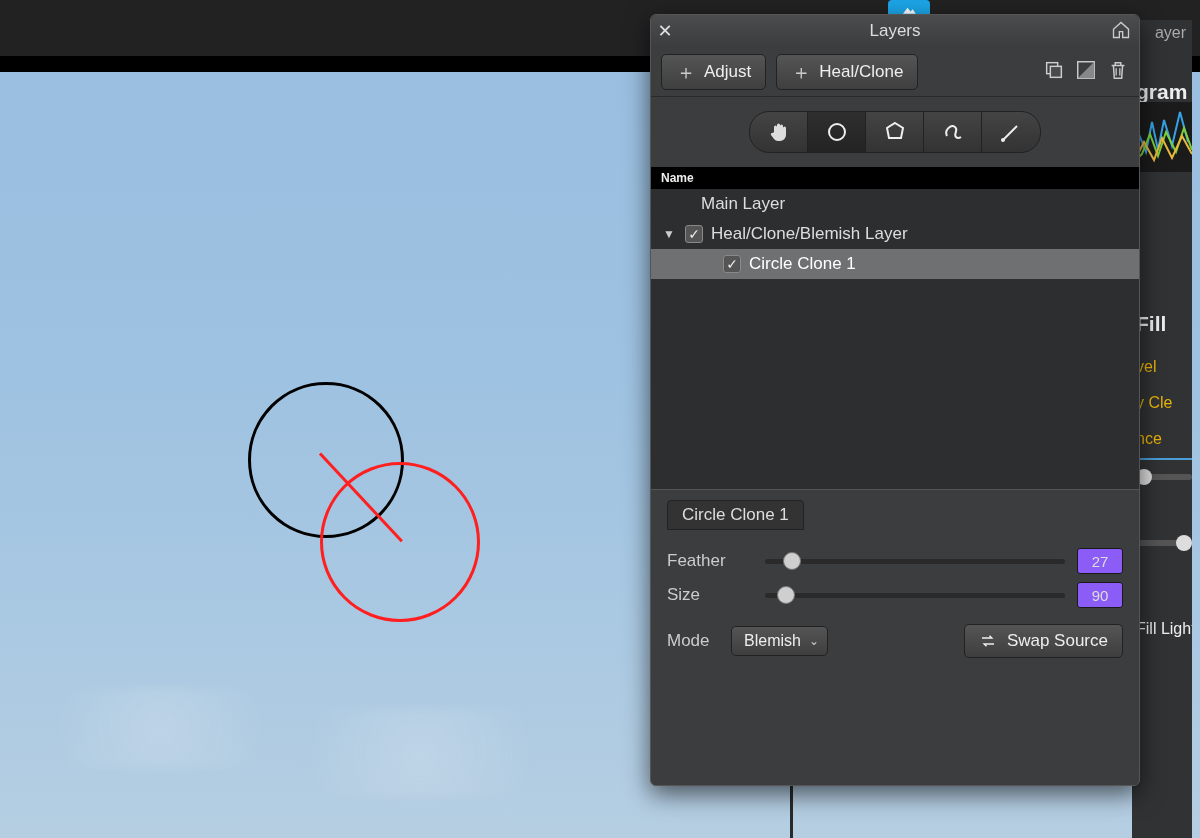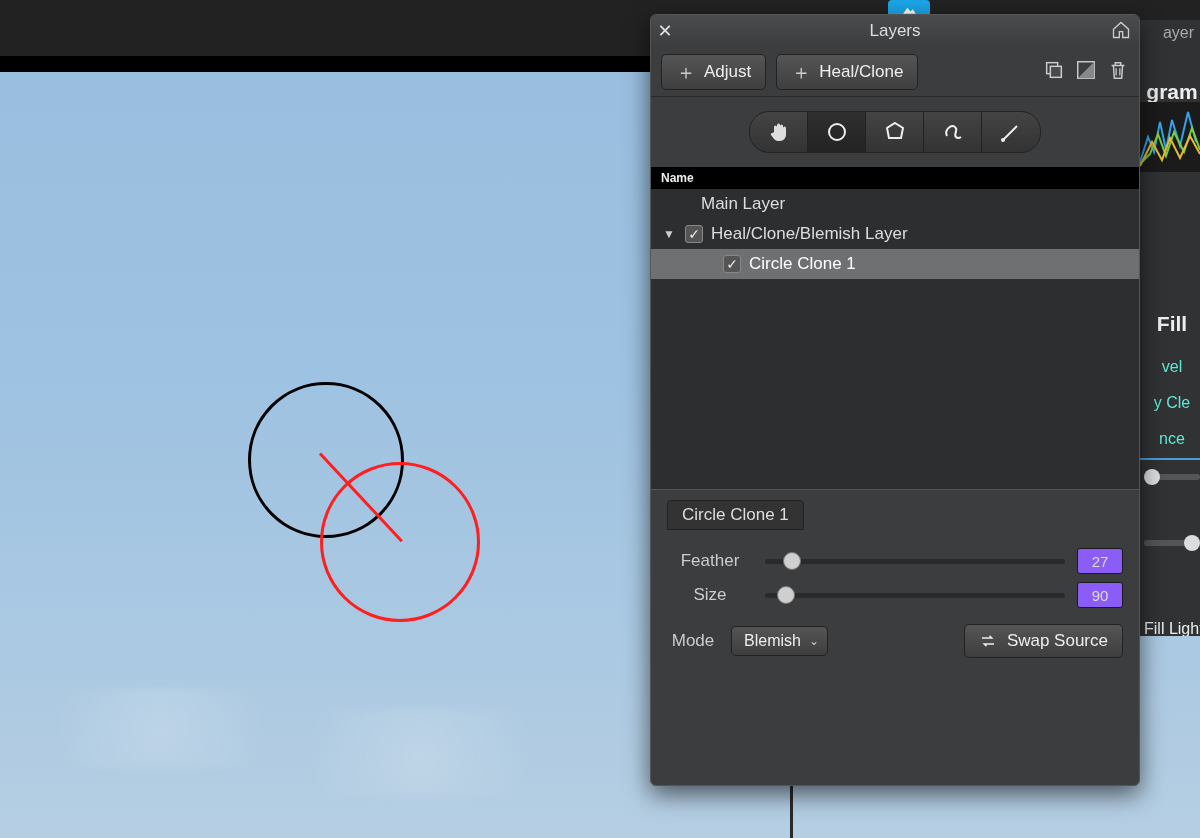--- a/index.html
+++ b/index.html
@@ -44,32 +44,31 @@
   
   .appicon {
     position:absolute; left:888px; top:0; width:42px; height:20px;
     background:#1ca6e8; border-radius:4px 4px 0 0;
     display:flex; align-items:center; justify-content:center;
   }
   .appicon svg { width:18px; height:14px; }
 
   
   .rightbar {
-    position:absolute; right:0; top:20px; width:60px; height:616px;
+    position:absolute; right:8px; top:20px; width:60px; height:818px;
     background:#303234;
     color:#ddd; font-size:15px;
     overflow:hidden;
-    text-align:center;
   }
   .rbar-tab {
     position:absolute; right:0; top:0; height:28px; color:#aaa; font-size:16px; padding:4px 6px; white-space:nowrap;
   }
   .rbar-section { height:22px; color:#eee; font-weight:700; font-size:21px; padding-left:4px; white-space:nowrap; }
   .rbar-hist { height:70px; background:#1b1b1b; position:relative; overflow:hidden; }
-  .rbar-item { color:#5eead4; font-size:16px; padding:4px 0 4px 4px; white-space:nowrap; }
+  .rbar-item { color:#eab308; font-size:16px; padding:4px 0 4px 4px; white-space:nowrap; }
   .rbar-sep { height:2px; background:#4a9dd6; margin:6px 0; }
   .rbar-slidertrack { position:absolute; left:4px; width:56px; height:6px; background:#555; border-radius:3px; }
   .rbar-thumb { position:absolute; width:16px; height:16px; background:#ddd; border-radius:50%; top:-5px; }
 
   
   .panel {
     position:absolute; left:650px; top:14px; width:490px; height:772px;
     background:#3b3d3f;
     border:1px solid #555; border-radius:6px;
     box-shadow: 0 8px 24px rgba(0,0,0,0.6);
@@ -145,21 +144,21 @@
     border-top:1px solid #555;
     padding:10px 16px 16px 16px; background:#3b3d3f;
   }
   .prop-title {
     background:#333; border:1px solid #222; border-radius:4px 4px 0 0;
     display:inline-block; padding:4px 14px; font-size:17px; color:#ddd; margin-bottom:14px;
   }
   .prop-row {
     display:flex; align-items:center; height:34px; gap:12px;
   }
-  .prop-label { width:86px; text-align:center; font-size:17px; color:#ccc; }
+  .prop-label { width:86px; text-align:left; font-size:17px; color:#ccc; }
   .slider {
     flex:1; position:relative; height:18px;
   }
   .slider-track {
     position:absolute; left:0; right:0; top:7px; height:5px; background:#2a2a2a; border-radius:3px;
   }
   .slider-thumb {
     position:absolute; top:0; width:18px; height:18px; background:#cfcfcf; border:1px solid #777; border-radius:50%;
   }
   .slider-val {

